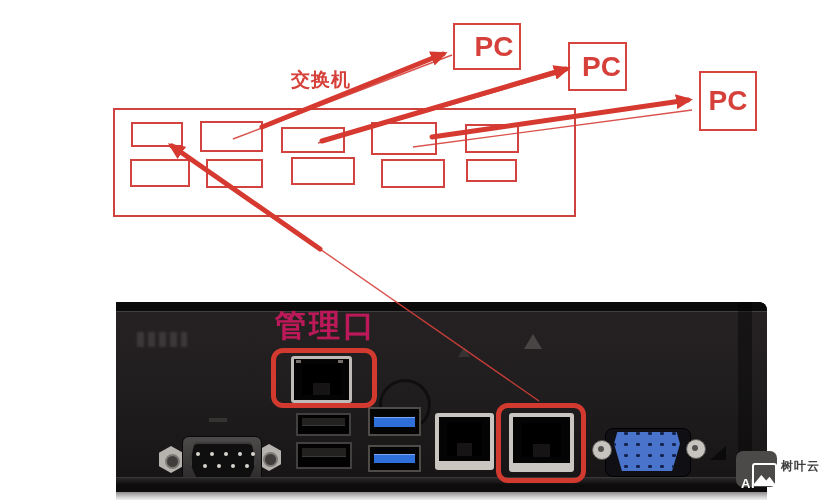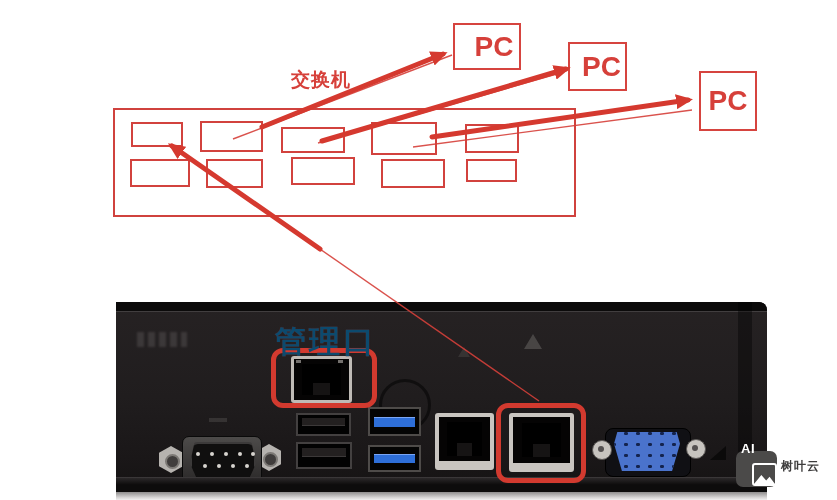--- a/index.html
+++ b/index.html
@@ -75,26 +75,26 @@
 
   .reflect-circle{left:379px;top:379px;width:46px;height:46px;border-radius:50%;border:3px solid rgba(0,0,0,.5);}
   .warn-triangle{width:0;height:0;border-left:9px solid transparent;border-right:9px solid transparent;
     border-bottom:15px solid #5c5957;opacity:.65;}
   .warn-triangle.small{border-left-width:6px;border-right-width:6px;border-bottom-width:10px;opacity:.35;}
   .dark-notch{left:710px;top:446px;width:16px;height:14px;background:#0a0909;
     clip-path:polygon(0 100%,100% 0,100% 100%);opacity:.9;}
 
   
   .red-frame{border:5px solid #d23a2f;border-radius:12px;}
-  .port-label{color:#0c4a6e;font-weight:bold;letter-spacing:3px;white-space:nowrap;
-    text-shadow:0 0 1px rgba(210,58,47,.4);margin-top:16px;}
+  .port-label{color:#be185d;font-weight:bold;letter-spacing:3px;white-space:nowrap;
+    text-shadow:0 0 1px rgba(210,58,47,.4);}
 
   
   .wm-box{left:736px;top:451px;width:41px;height:36px;background:var(--watermark-bg);border-radius:7px;}
-  .wm-ai{left:741px;top:441px;color:#ffffff;font-size:13px;font-weight:bold;letter-spacing:.5px;}
+  .wm-ai{left:741px;top:476px;color:#ffffff;font-size:13px;font-weight:bold;letter-spacing:.5px;}
   .wm-pic{left:752px;top:463px;width:21px;height:19px;border:2px solid #fff;border-radius:3px;background:var(--watermark-bg);}
   .wm-pic::after{content:"";position:absolute;left:0;bottom:0;width:100%;height:12px;background:#fff;
     clip-path:polygon(0 100%,35% 25%,58% 70%,74% 40%,100% 100%);}
   .wm-brand{left:781px;top:458px;color:#3e3d3d;font-size:12px;font-weight:bold;letter-spacing:1px;}
 
   
   .overlay{position:absolute;left:0;top:0;width:837px;height:500px;pointer-events:none;}
   .thin{stroke:var(--annotation-red);stroke-width:1.4;opacity:.9;}
   .thick{stroke:#d5392f;stroke-width:5;stroke-linecap:round;}
   .ah{fill:#d5392f;}

